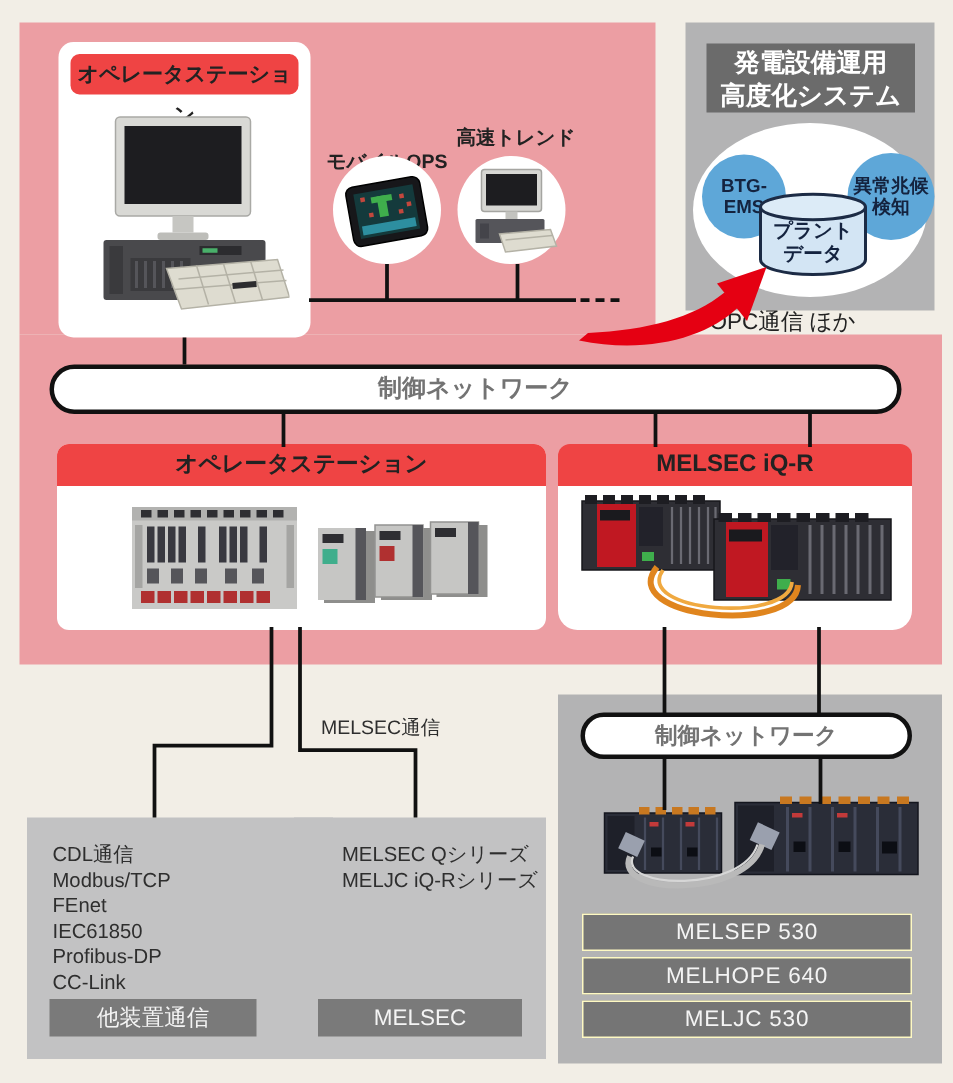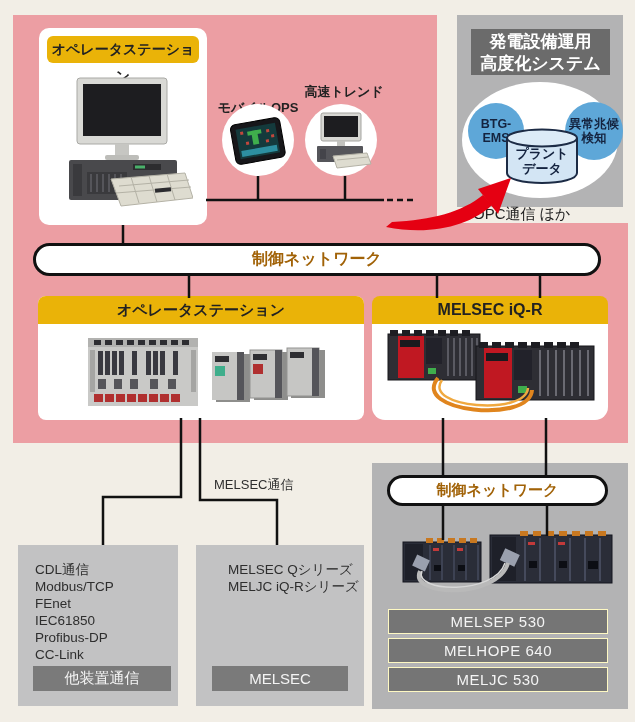--- a/index.html
+++ b/index.html
@@ -1,22 +1,22 @@
 <!DOCTYPE html>
 <html><head>
 <meta charset="utf-8">
 <style>
   html,body{margin:0;padding:0;}
   body{font-family:"Liberation Sans","DejaVu Sans",sans-serif;background:#f2eee6;}
   #canvas{position:relative;width:635px;height:722px;background:#f2eee6;overflow:hidden;}
   .abs{position:absolute;}
   .pink{background:#ec9ea3;}
   .whitebox{background:#ffffff;border-radius:10px;}
-  .beige-hdr{background:#eab308;color:#222;font-weight:bold;text-align:center;}
-  .pill{background:#fff;border:3px solid #111;border-radius:18px;display:flex;align-items:center;justify-content:center;font-weight:bold;color:#a16207;box-sizing:border-box;}
+  .beige-hdr{background:#ef4444;color:#222;font-weight:bold;text-align:center;}
+  .pill{background:#fff;border:3px solid #111;border-radius:18px;display:flex;align-items:center;justify-content:center;font-weight:bold;color:#737373;box-sizing:border-box;}
   .graypanel{background:#b3b3b4;}
   .graybox{background:#c2c2c3;}
   .darkhdr{background:#6b6b6b;color:#fff;font-weight:bold;text-align:center;}
   .badge{background:#7a7a7a;color:#f4f4f4;display:flex;align-items:center;justify-content:center;font-size:15px;}
   .prodbadge{background:#757575;border:1px solid #fef9c3;color:#f4f4f4;display:flex;align-items:center;justify-content:center;font-size:15px;letter-spacing:.5px;box-sizing:border-box;}
   .bubble{background:#5ea7d8;border-radius:50%;display:flex;flex-direction:column;align-items:center;justify-content:center;color:#14233f;font-weight:bold;font-size:12.5px;line-height:14px;text-align:center;}
   .lbl{color:#222;font-weight:bold;font-size:13px;text-align:center;}
   .listtext{font-size:13.5px;line-height:17px;color:#2e2e2e;}
   .ellipse{background:#fff;border-radius:50%;}
   svg{display:block;}
@@ -256,21 +256,21 @@
         <rect x="138" y="58" width="9" height="7" fill="#3fae4c"></rect>
       </g>
 
       <path d="M58,50 C30,84 150,96 152,62" fill="none" stroke="#e0851e" stroke-width="4"></path>
       <path d="M62,52 C42,80 146,88 148,60" fill="none" stroke="#f0a940" stroke-width="2.5"></path>
     </svg>
   </div>
 
   <div class="abs" style="left:214px;top:476px;font-size:13px;color:#2e2e2e;">MELSEC通信</div>
 
-  <div class="abs graybox" style="left:18px;top:545px;width:160px;height:161px;">
+  <div class="abs graybox" style="left:18px;top:545px;width:160px;height:161px;padding-left:44px;">
     <div class="abs listtext" style="left:17px;top:16px;">
       <div>CDL通信</div>
       <div>Modbus/TCP</div>
       <div>FEnet</div>
       <div>IEC61850</div>
       <div>Profibus-DP</div>
       <div>CC-Link</div>
     </div>
     <div class="abs badge" style="left:15px;top:121px;width:138px;height:25px;">他装置通信</div>
   </div>

